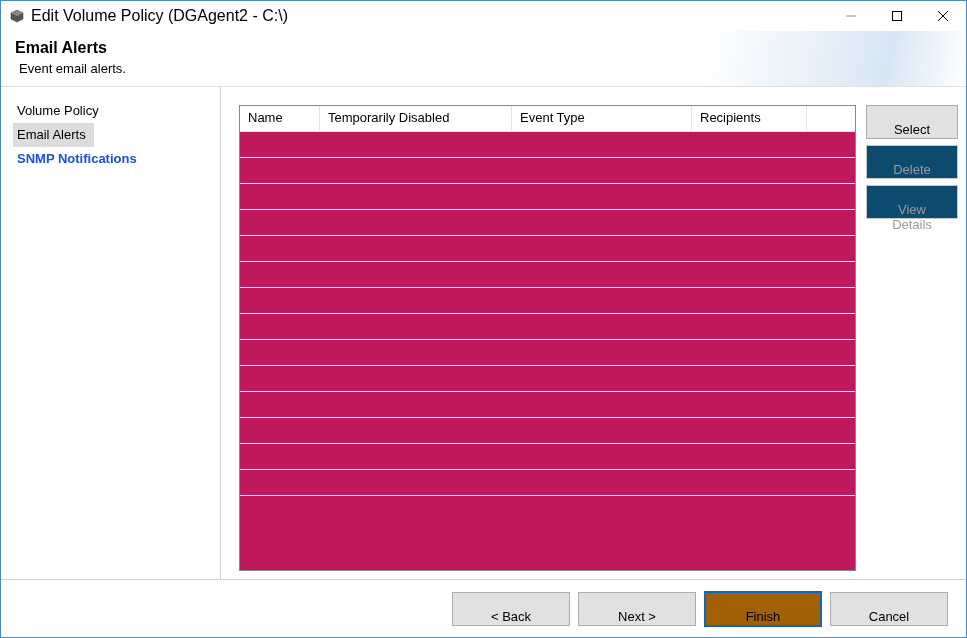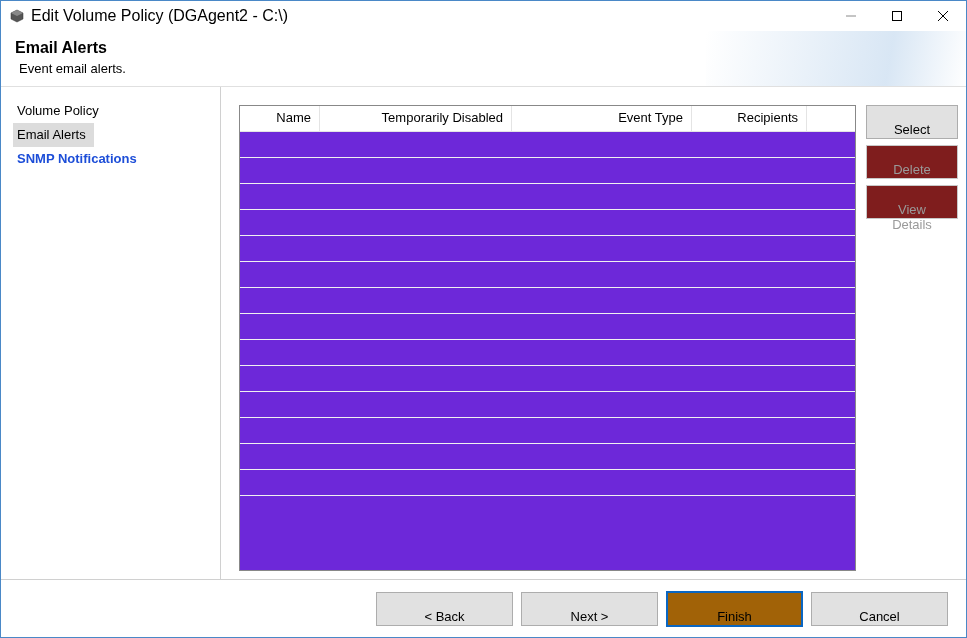--- a/index.html
+++ b/index.html
@@ -114,26 +114,25 @@
     padding: 18px 8px 8px 18px;
     display: flex;
     gap: 10px;
     min-width: 0;
   }
 
   
   .table-wrap {
     flex: 1;
     border: 1px solid #888;
-    background: #6d28d9;
+    background: #be185d;
     overflow: hidden;
     display: flex;
     flex-direction: column;
     font-size: 13px;
-    text-align: right;
   }
   .thead {
     display: flex;
     background: #fff;
     border-bottom: 1px solid #e4e4e4;
   }
   .th {
     padding: 4px 8px 6px 8px;
     border-right: 1px solid #e4e4e4;
     font-weight: normal;
@@ -168,38 +167,38 @@
   .btn {
     height: 28px;
     font-size: 13px;
     background: #e1e1e1;
     border: 1px solid #adadad;
     cursor: pointer;
     padding: 16px;
   }
   .btn:disabled {
     color: #9a9a9a;
-    background: #7f1d1d;
+    background: #0c4a6e;
     border-color: #c8c8c8;
     cursor: default;
   }
 
   
   .footer {
     border-top: 1px solid #d0d0d0;
     height: 58px;
     display: flex;
     align-items: center;
     justify-content: flex-end;
     gap: 8px;
     padding: 0 18px 0 0;
     background: #fff;
   }
   .footer .btn {
-    width: 137px;
+    width: 118px;
     height: 28px;
   }
   .btn.primary {
     border: 2px solid #0a66c2;
     background: #a16207;
   }
 </style>
 </head>
 <body>
 

